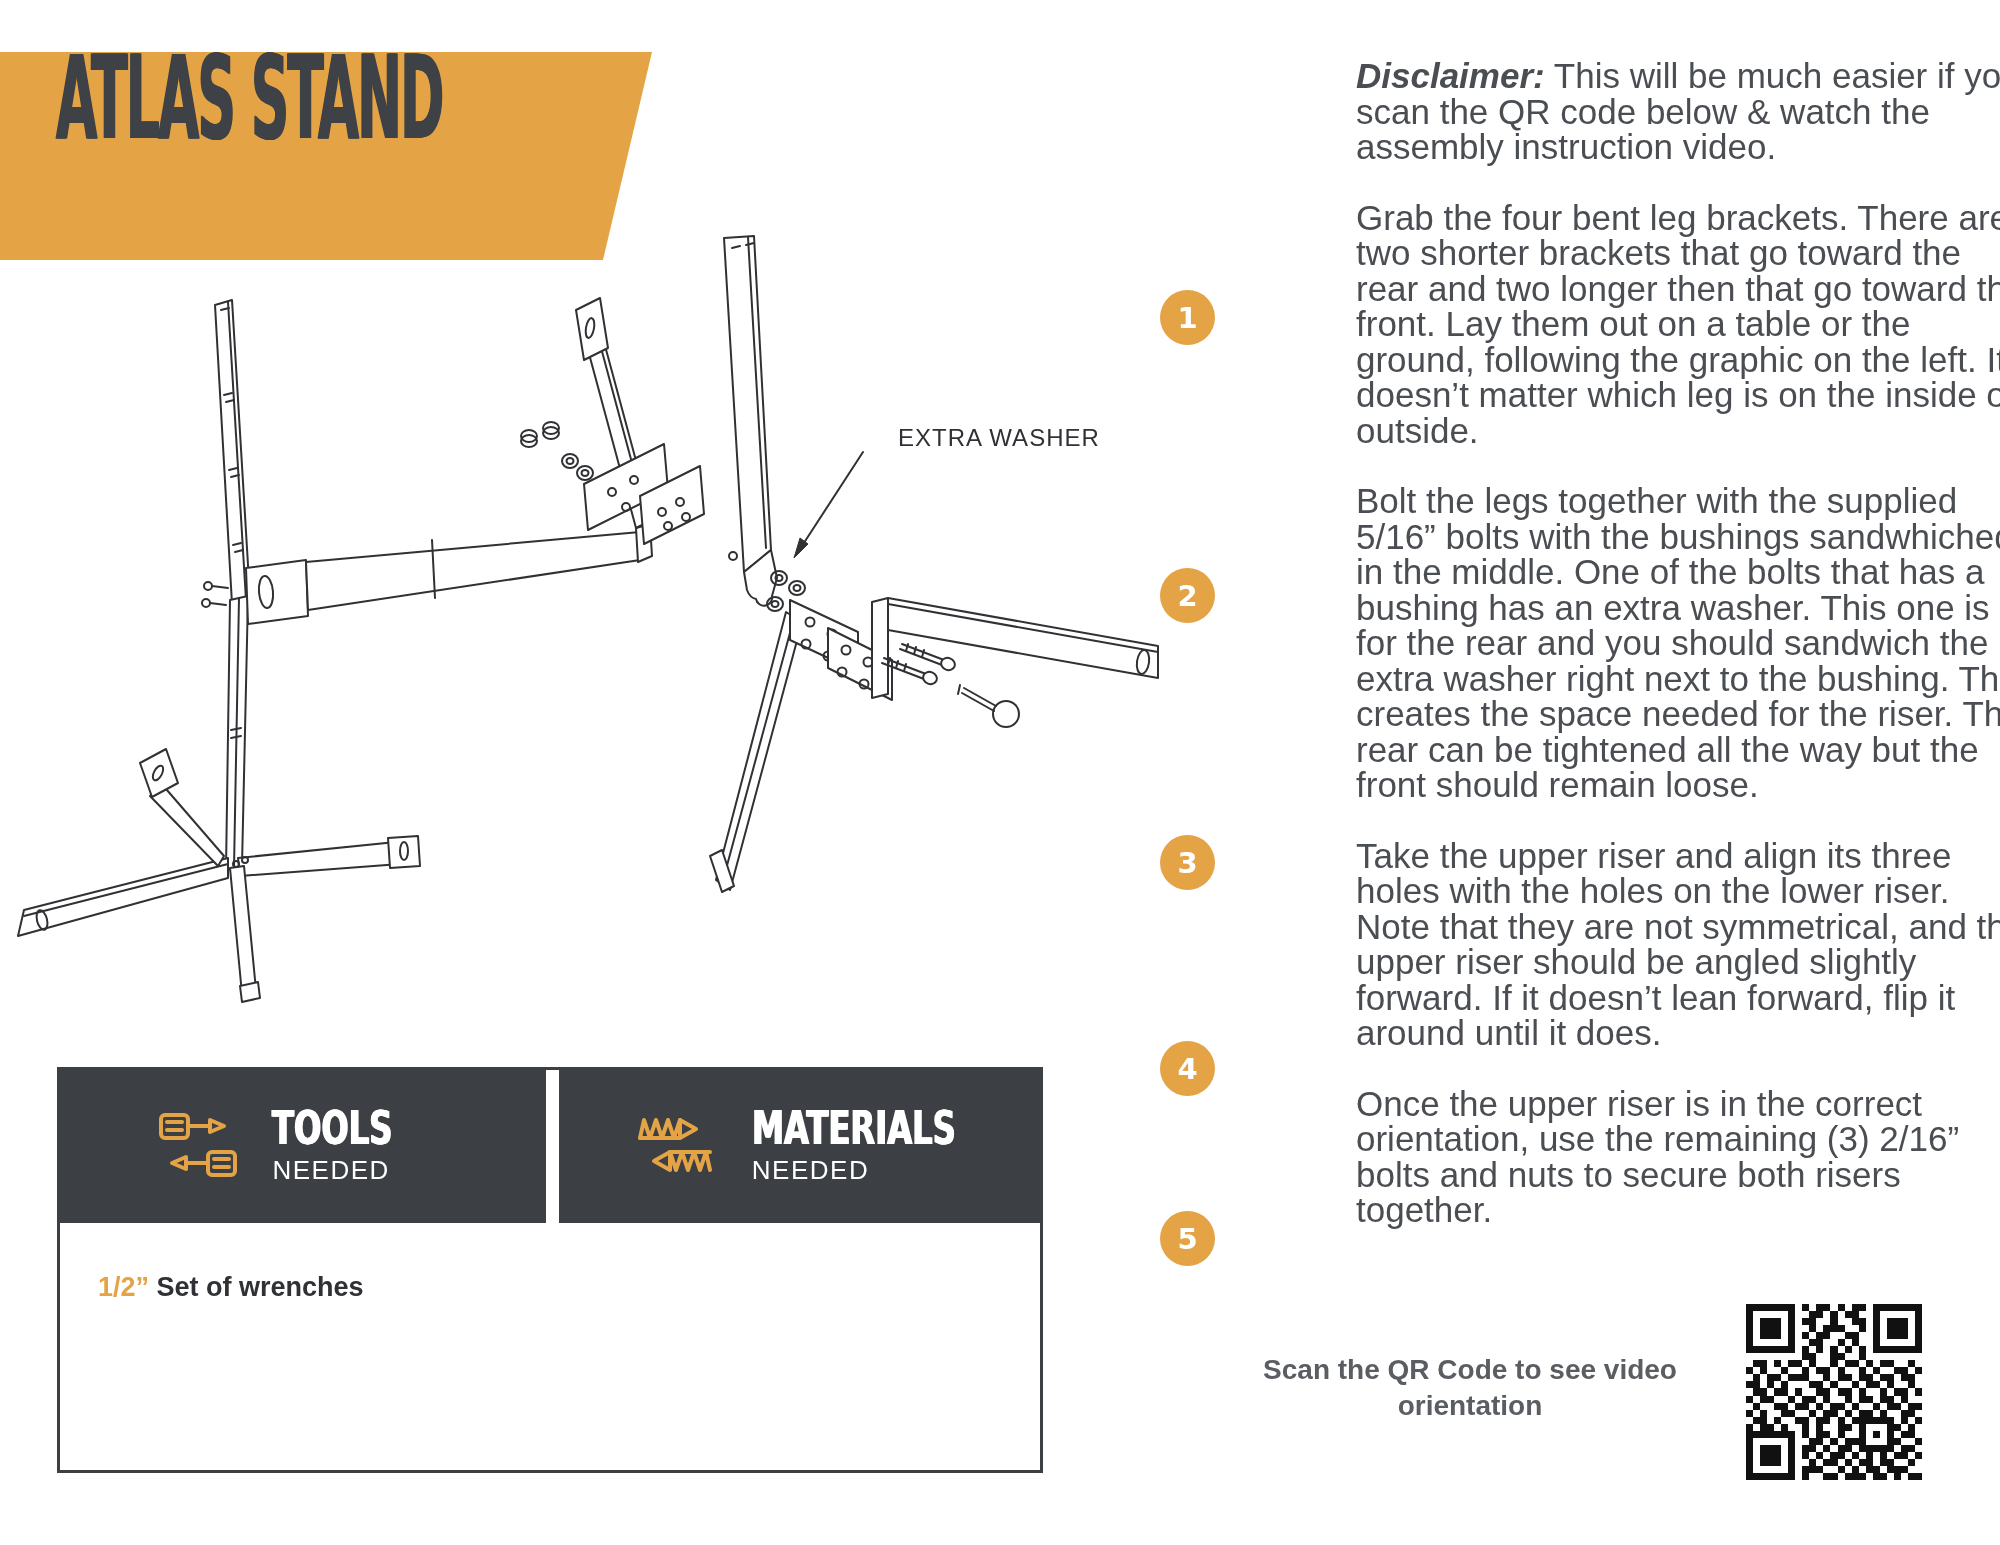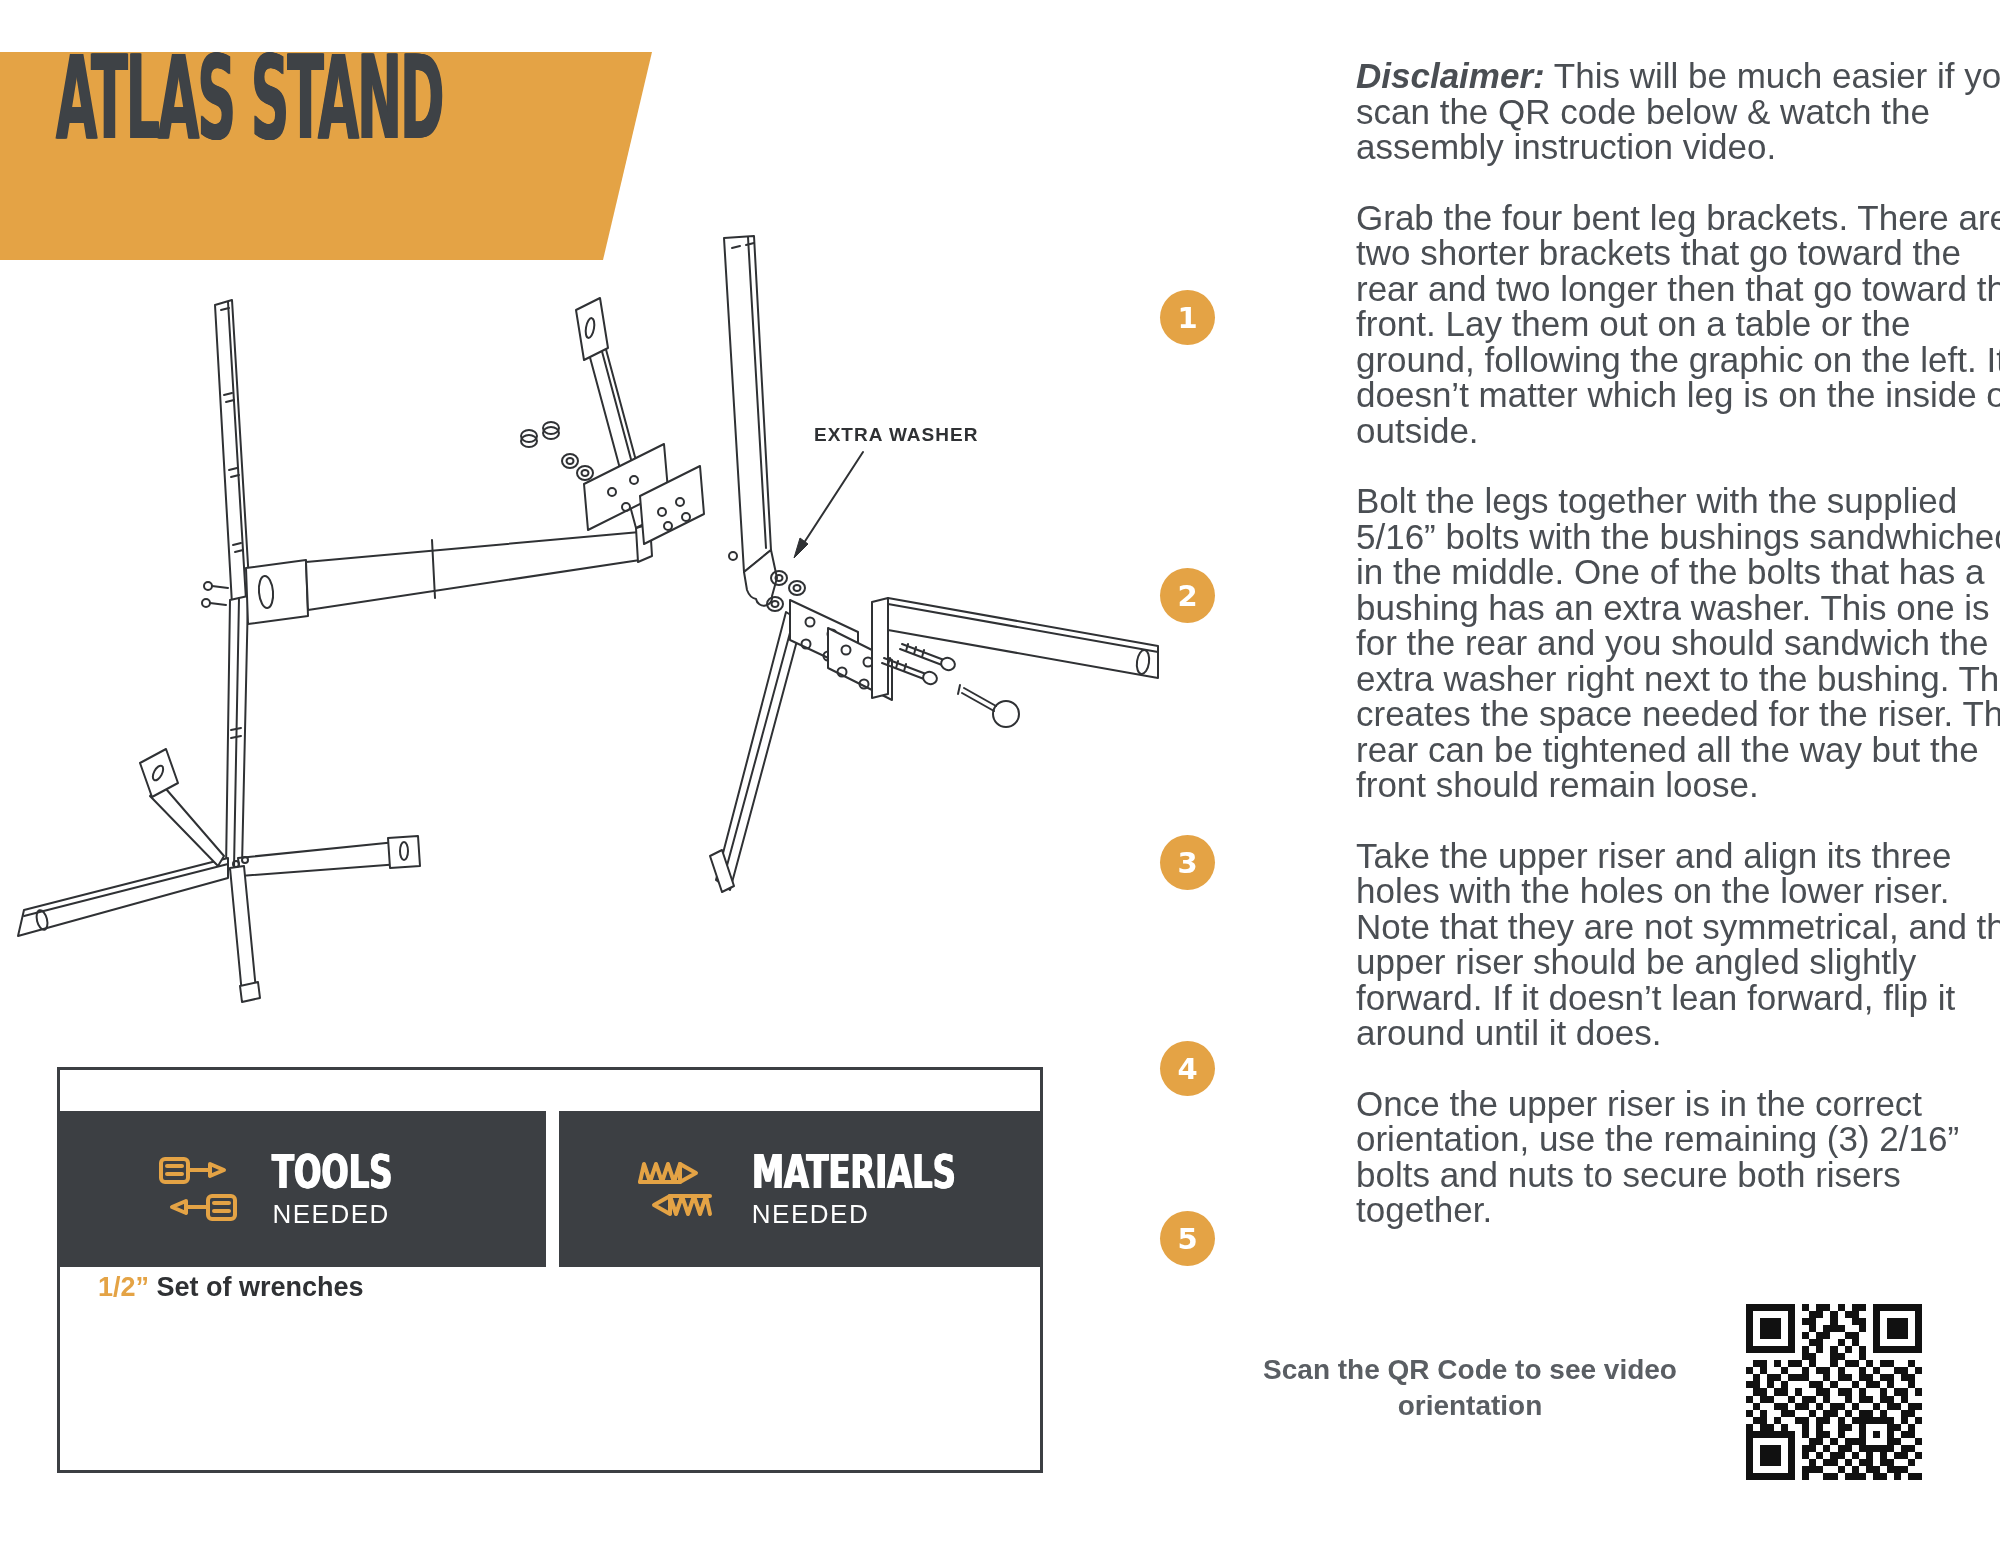--- a/index.html
+++ b/index.html
@@ -18,39 +18,39 @@
     background:var(--accent);
     clip-path:polygon(0 0,652px 0,603px 208px,0 208px);}
   .banner-title{position:absolute;left:56px;top:40px;line-height:1;
     font-family:"DejaVu Sans",sans-serif;font-weight:800;font-size:116px;
     color:var(--title);letter-spacing:-4px;white-space:nowrap;
     transform:scaleX(0.46);transform-origin:left center;
     text-shadow:1.5px 0 currentColor,-1.5px 0 currentColor;}
   
   .diagram{position:absolute;left:0;top:230px;width:1180px;height:840px;}
   .diagram svg{width:100%;height:100%;}
-  .extra-washer{position:absolute;left:814px;top:424px;font-size:19px;
-    font-weight:700;color:var(--stroke);letter-spacing:1px;white-space:nowrap;}
+  .extra-washer{position:absolute;left:898px;top:424px;font-size:24px;
+    font-weight:400;color:var(--stroke);letter-spacing:1px;white-space:nowrap;}
   
   .steps-col{position:absolute;left:1313px;top:58px;width:676px;
     color:var(--body);font-size:35px;line-height:35.5px;margin-left:43px;}
   .steps-col p{margin:0 0 35px 0;}
   .dis{font-weight:700;font-style:italic;}
   .step-circle{position:absolute;width:55px;height:55px;border-radius:50%;
     background:var(--accent);color:#fff;display:flex;align-items:center;
     justify-content:center;font-family:"DejaVu Sans",sans-serif;
     font-weight:700;font-size:29px;}
   .c1{left:1160px;top:290px;} .c2{left:1160px;top:568px;}
   .c3{left:1160px;top:835px;} .c4{left:1160px;top:1041px;}
   .c5{left:1160px;top:1211px;}
   
   .tm-box{position:absolute;left:57px;top:1067px;width:986px;height:406px;
     border:3px solid var(--panel);background:#fff;}
   .panel{position:absolute;top:-3px;height:156px;background:var(--panel);
-    display:flex;align-items:center;justify-content:center;gap:34px;margin-top:44px;}
+    display:flex;align-items:center;justify-content:center;gap:34px;}
   .panel.left{left:-3px;width:489px;}
   .panel.right{right:-3px;width:484px;justify-content:flex-end;}
   .panel-text{color:#fff;}
   .panel-title{font-family:"DejaVu Sans",sans-serif;font-weight:800;
     font-size:46px;line-height:46px;white-space:nowrap;
     transform:scaleX(0.7);transform-origin:left center;
     text-shadow:1px 0 currentColor,-1px 0 currentColor;}
   .panel-sub{font-size:26px;letter-spacing:1.5px;margin-top:4px;color:#fff;}
   .wrench-line{position:absolute;left:38px;top:202px;font-size:27px;
     font-weight:600;color:var(--stroke);}

